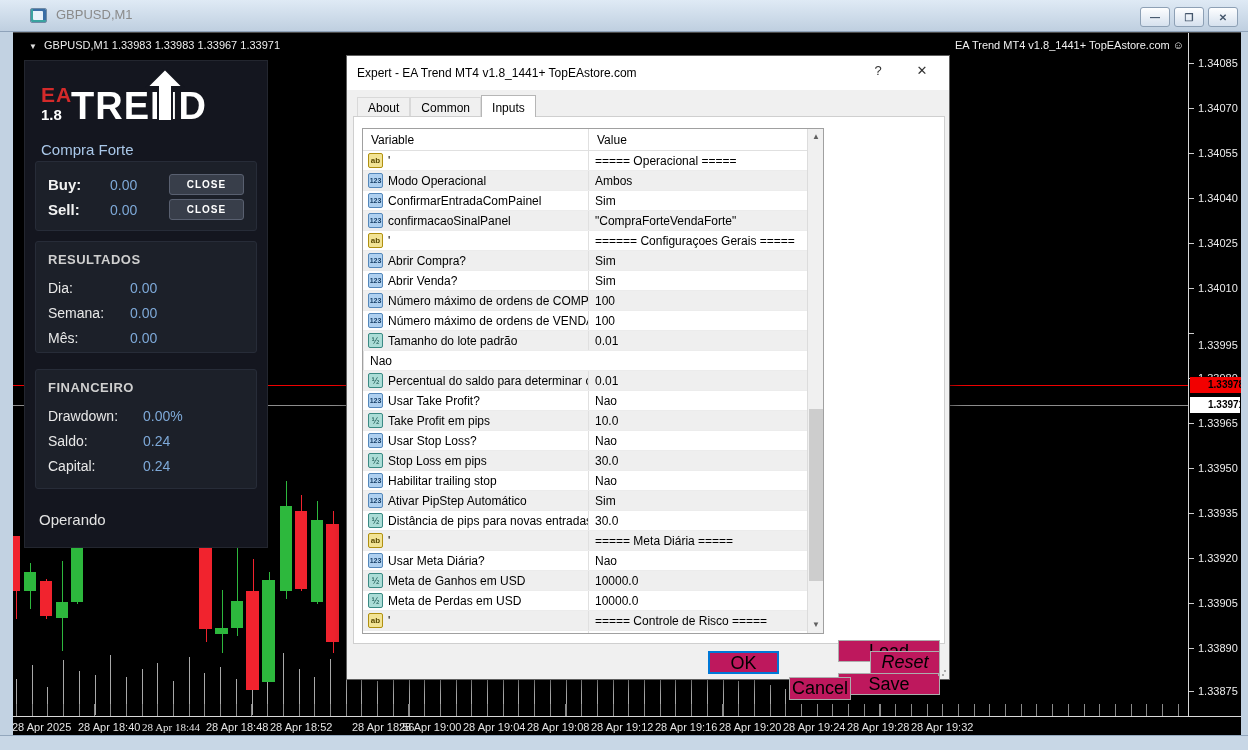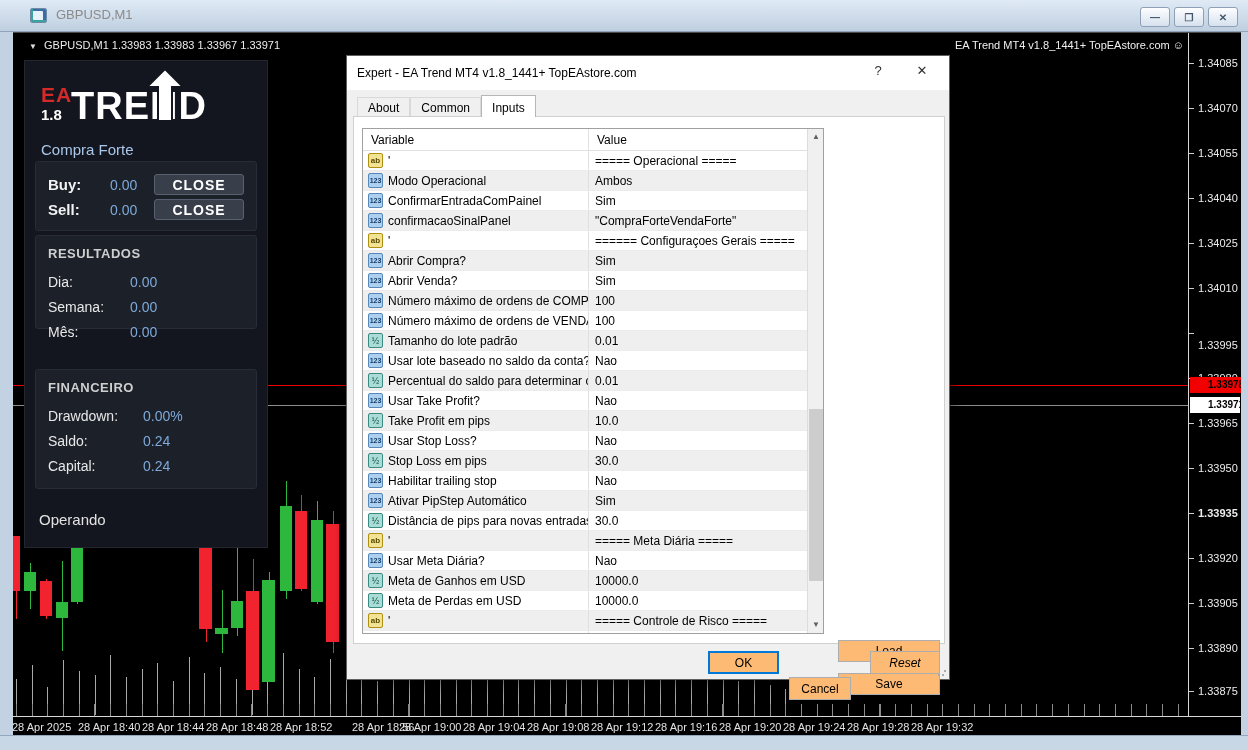--- a/index.html
+++ b/index.html
@@ -54,27 +54,27 @@
   .panel { position:absolute; left:24px; top:60px; width:244px; height:488px; background:#14161f;
     border:1px solid #23262f; z-index:5; color:#e8e8e8; }
   .logo { position:relative; height:62px; margin-top:14px; }
   .logo-ea  { position:absolute; left:16px; top:8px;  font-size:21px; font-weight:800; color:#d42a2a; letter-spacing:1px; }
   .logo-ver { position:absolute; left:16px; top:31px; font-size:15px; font-weight:bold; color:#fff; }
   .logo-trend { position:absolute; left:46px; top:10px; font-size:38px; font-weight:800; color:#fff; letter-spacing:1px; }
   .logo-arrow { position:absolute; left:120px; top:-6px; z-index:2; }
   .signal { margin:4px 0 0 16px; font-size:15px; color:#a9c7e8; }
   .pbox { position:absolute; left:10px; width:222px; background:#1c2029; border:1px solid #272c38; border-radius:3px; padding:10px 12px; }
   .pbox.orders { top:100px; height:70px; }
-  .pbox.res { top:174px; height:94px; }
+  .pbox.res { top:180px; height:112px; }
   .pbox.fin { top:308px; height:120px; }
   .prow { display:flex; align-items:center; height:25px; }
   .prow .plab { width:62px; font-size:15px; font-weight:bold; color:#f2f2f2; }
   .prow .pval { font-size:14px; color:#7ea9d8; }
-  .close-btn { margin-left:auto; width:90px; height:21px; background:#383e4a; border:1px solid #596070;
-    border-radius:3px; color:#fff; font-size:14px; font-weight:bold; letter-spacing:1px;
+  .close-btn { margin-left:auto; width:75px; height:21px; background:#383e4a; border:1px solid #596070;
+    border-radius:3px; color:#fff; font-size:10px; font-weight:bold; letter-spacing:1px;
     display:flex; align-items:center; justify-content:center; font-family:"Liberation Sans",sans-serif; }
   .ptitle { font-size:13px; font-weight:bold; color:#cfcfcf; letter-spacing:.5px; margin-bottom:8px; }
   .srow { display:flex; align-items:center; height:25px; }
   .srow .slab { width:82px; font-size:14px; color:#e8e8e8; }
   .srow .sval { font-size:14px; color:#7ea9d8; }
   .fin .slab { width:95px; }
   .pstatus { position:absolute; left:14px; top:450px; font-size:15px; color:#e2e2e2; }
 
   
   .dialog { position:absolute; left:346px; top:55px; width:604px; height:625px; background:#f0f0f0;
@@ -104,21 +104,21 @@
   .tname { font-size:12px; color:#000; margin-left:5px; white-space:nowrap; }
   .ticon { width:15px; height:15px; border-radius:2px; display:inline-flex; align-items:center; justify-content:center; flex:0 0 15px; }
   .t-int { background:#aed0f0; border:1px solid #5588bb; color:#163e66; font-size:7px; font-weight:bold; }
   .t-dbl { background:#aadcd6; border:1px solid #3a8a84; color:#0a4a44; font-size:9px; }
   .t-str { background:#f2e394; border:1px solid #b09010; color:#5a4a00; font-size:8px; font-weight:bold; }
   .scrollbar { position:absolute; right:0; top:0; width:16px; height:504px; background:#f0f0f0; border-left:1px solid #dcdcdc; }
   .sb-arrow { position:absolute; left:0; width:16px; height:16px; font-size:8px; color:#606060; text-align:center; line-height:16px; }
   .sb-arrow.up { top:0; }
   .sb-arrow.down { bottom:0; }
   .sb-thumb { position:absolute; left:1px; top:280px; width:14px; height:172px; background:#cdcdcd; }
-  .btn { position:absolute; background:#fdba74; border:1px solid #adadad; font-size:12px; color:#000;
+  .btn { position:absolute; background:#be185d; border:1px solid #adadad; font-size:18px; color:#000;
     font-family:"Liberation Sans",sans-serif; }
   .btn.load { left:484px; top:523px; width:102px; height:22px; }
   .btn.save { left:484px; top:556px; width:102px; height:22px; }
   .btn.ok     { left:361px; top:595px; width:71px; height:23px; border:2px solid #0078d7; }
   .btn.cancel { left:442px; top:595px; width:62px; height:23px;margin-top:26px; }
   .btn.reset  { left:523px; top:595px; width:70px; height:23px;font-style:italic; }
   .grip { position:absolute; right:2px; bottom:2px; width:10px; height:10px;
     background:radial-gradient(circle at 2px 8px,#aaa 1px,transparent 1.4px),
                radial-gradient(circle at 6px 8px,#aaa 1px,transparent 1.4px),
                radial-gradient(circle at 8px 4px,#aaa 1px,transparent 1.4px); }
@@ -252,34 +252,34 @@
         <div class="plabel" style="top: 249px;">1.34010</div>
         <div class="ptick" style="top: 300px;"></div>
         <div class="plabel" style="top: 294px; margin-top: 12px;">1.33995</div>
         <div class="ptick" style="top: 345px;"></div>
         <div class="plabel" style="top: 339px;">1.33980</div>
         <div class="ptick" style="top: 390px;"></div>
         <div class="plabel" style="top: 384px;">1.33965</div>
         <div class="ptick" style="top: 435px;"></div>
         <div class="plabel" style="top: 429px;">1.33950</div>
         <div class="ptick" style="top: 480px;"></div>
-        <div class="plabel" style="top: 474px; font-weight: bold;">1.33935</div>
+        <div class="plabel" style="top: 474px;">1.33935</div>
         <div class="ptick" style="top: 525px;"></div>
         <div class="plabel" style="top: 519px;">1.33920</div>
         <div class="ptick" style="top: 570px;"></div>
         <div class="plabel" style="top: 564px;">1.33905</div>
         <div class="ptick" style="top: 615px;"></div>
         <div class="plabel" style="top: 609px;">1.33890</div>
         <div class="ptick" style="top: 658px;"></div>
         <div class="plabel" style="top: 652px;">1.33875</div>
       </div>
     <div class="layer">
         <div class="tlabel" style="left: -1px;">28 Apr 2025</div>
         <div class="tlabel" style="left: 65px;">28 Apr 18:40</div>
-        <div class="tlabel" style="left: 129px;">28 Apr 18:44</div>
+        <div class="tlabel" style="left: 129px; font-family: Liberation Serif, serif;">28 Apr 18:44</div>
         <div class="tlabel" style="left: 193px;">28 Apr 18:48</div>
         <div class="tlabel" style="left: 257px;">28 Apr 18:52</div>
         <div class="tlabel" style="left: 321px; margin-left: 18px;">28 Apr 18:56</div>
         <div class="tlabel" style="left: 386px;">28 Apr 19:00</div>
         <div class="tlabel" style="left: 450px;">28 Apr 19:04</div>
         <div class="tlabel" style="left: 514px;">28 Apr 19:08</div>
         <div class="tlabel" style="left: 578px;">28 Apr 19:12</div>
         <div class="tlabel" style="left: 642px;">28 Apr 19:16</div>
         <div class="tlabel" style="left: 706px;">28 Apr 19:20</div>
         <div class="tlabel" style="left: 770px;">28 Apr 19:24</div>
@@ -431,24 +431,20 @@
               <div class="tval">100</div>
             </div>
             <div class="trow alt">
               <div class="tvar">
                 <span class="ticon t-dbl">½</span>
                 <span class="tname">Tamanho do lote padrão</span>
               </div>
               <div class="tval">0.01</div>
             </div>
             <div class="trow">
-              <div class="tvar">
-                <span class="ticon t-int">123</span>
-                <span class="tname">Usar lote baseado no saldo da conta?</span>
-              </div>
               <div class="tval">Nao</div>
             </div>
             <div class="trow alt">
               <div class="tvar">
                 <span class="ticon t-dbl">½</span>
                 <span class="tname">Percentual do saldo para determinar o l...</span>
               </div>
               <div class="tval">0.01</div>
             </div>
             <div class="trow">

